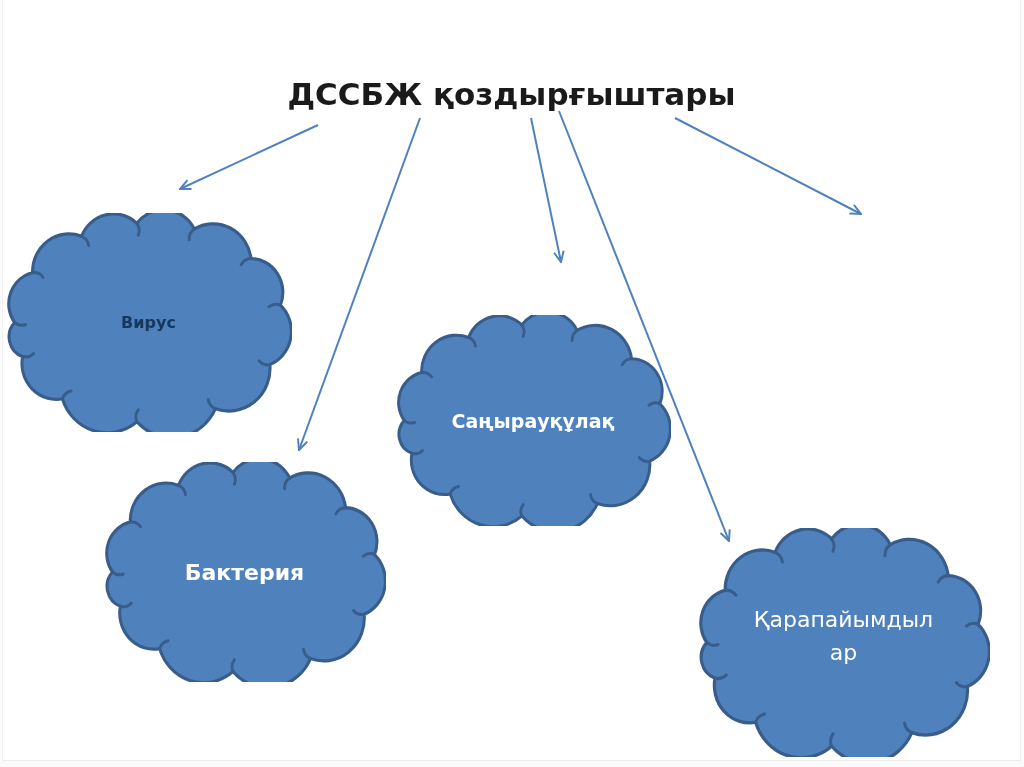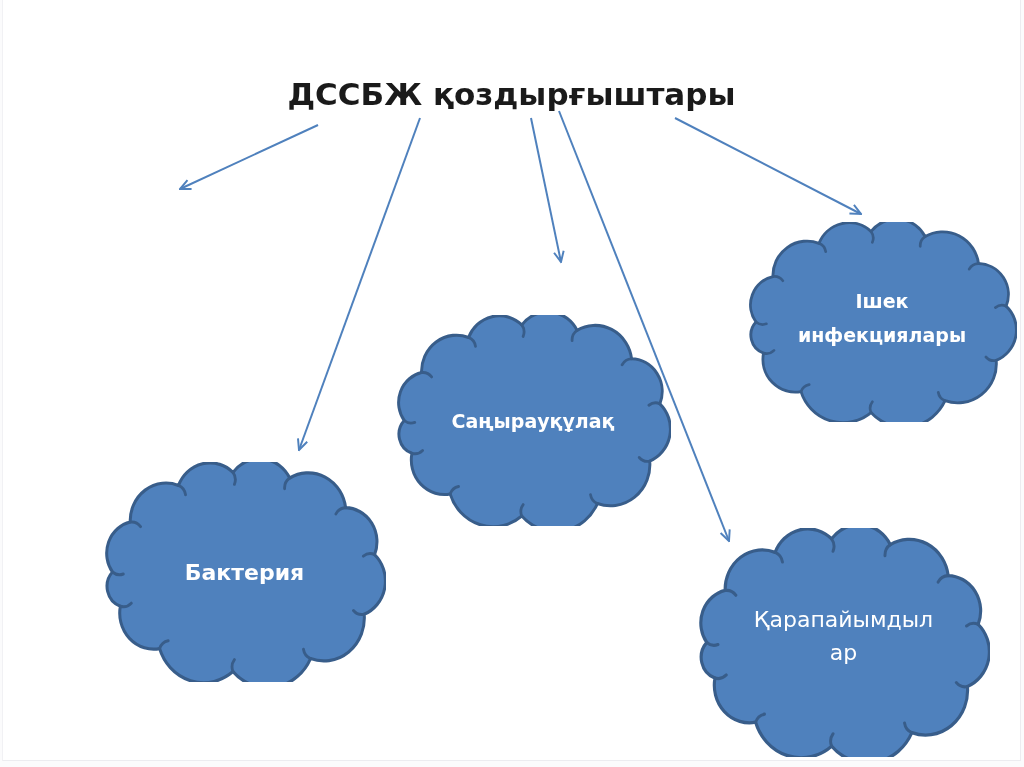--- a/index.html
+++ b/index.html
@@ -70,39 +70,38 @@
       </defs>
       <g stroke="#4f81bd" stroke-width="2" fill="none">
         <line x1="315" y1="125" x2="177" y2="189" marker-end="url(#ah)"></line>
         <line x1="417" y1="118" x2="296" y2="450" marker-end="url(#ah)"></line>
         <line x1="528" y1="118" x2="558" y2="262" marker-end="url(#ah)"></line>
         <line x1="672" y1="118" x2="858" y2="214" marker-end="url(#ah)"></line>
         <line x1="556" y1="111" x2="726" y2="541" marker-end="url(#ah)"></line>
       </g>
     </svg>
 
+    <div class="cloud" id="cloud-virus">
+      <svg class="shape" viewBox="0 0 300 220" preserveAspectRatio="none">
+        <use href="#cloudShape"></use>
+      </svg>
+      <div class="label lbl-dark">
+        <span>Вирус</span>
+      </div>
+    </div>
 
     <div class="cloud" id="cloud-fungus">
       <svg class="shape" viewBox="0 0 300 220" preserveAspectRatio="none">
         <use href="#cloudShape"></use>
       </svg>
       <div class="label lbl-light-bold">
         <span>Саңырауқұлақ</span>
       </div>
     </div>
 
-    <div class="cloud" id="cloud-intestinal">
-      <svg class="shape" viewBox="0 0 300 220" preserveAspectRatio="none">
-        <use href="#cloudShape"></use>
-      </svg>
-      <div class="label lbl-light-bold">
-        <span>Ішек</span>
-        <span>инфекциялары</span>
-      </div>
-    </div>
 
     <div class="cloud" id="cloud-bacteria">
       <svg class="shape" viewBox="0 0 300 220" preserveAspectRatio="none">
         <use href="#cloudShape"></use>
       </svg>
       <div class="label lbl-light-bold-sm">
         <span>Бактерия</span>
       </div>
     </div>
 

